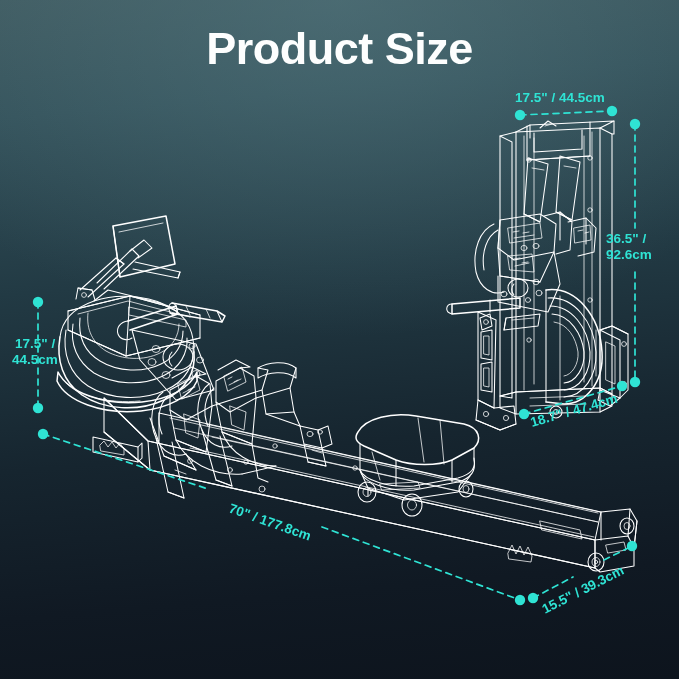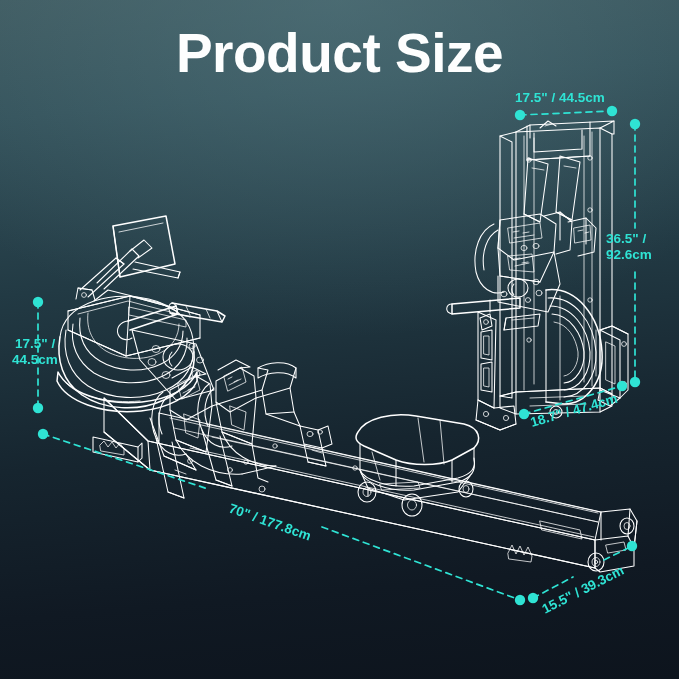--- a/index.html
+++ b/index.html
@@ -24,21 +24,21 @@
     height: 679px;
     display: block;
   }
   .title {
     position: absolute;
     top: 26px;
     left: 0;
     width: 679px;
     text-align: center;
     color: #fdfefe;
-    font-size: 55px;
+    font-size: 45px;
     font-weight: bold;
     letter-spacing: -0.5px;
     line-height: 1;
     user-select: none;
   }
 </style>
 </head>
 <body>
 
 <div id="stage">

